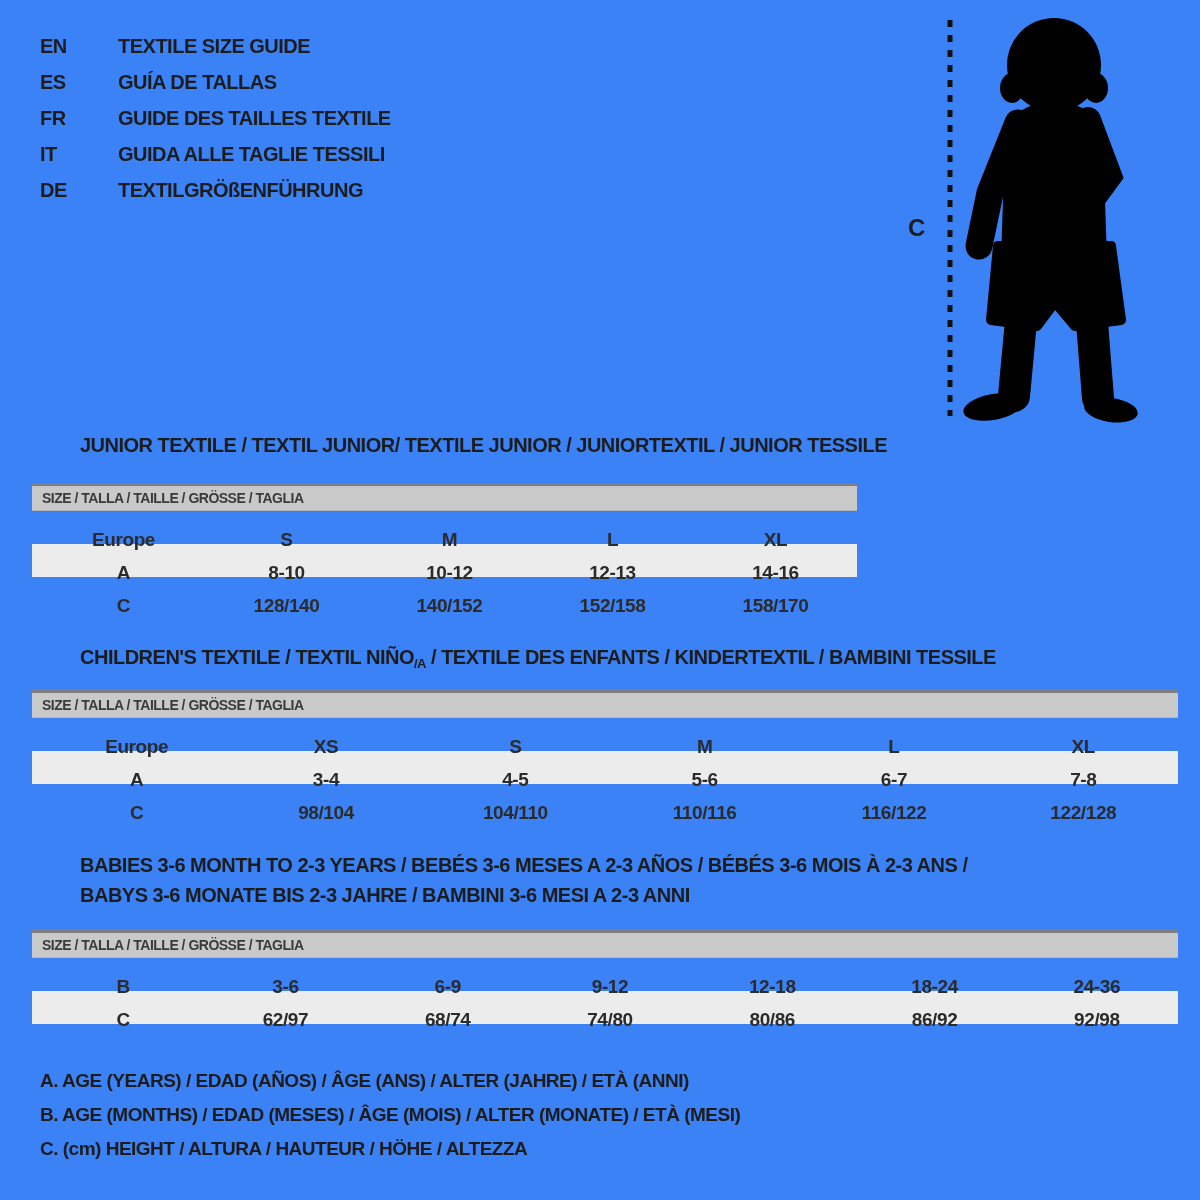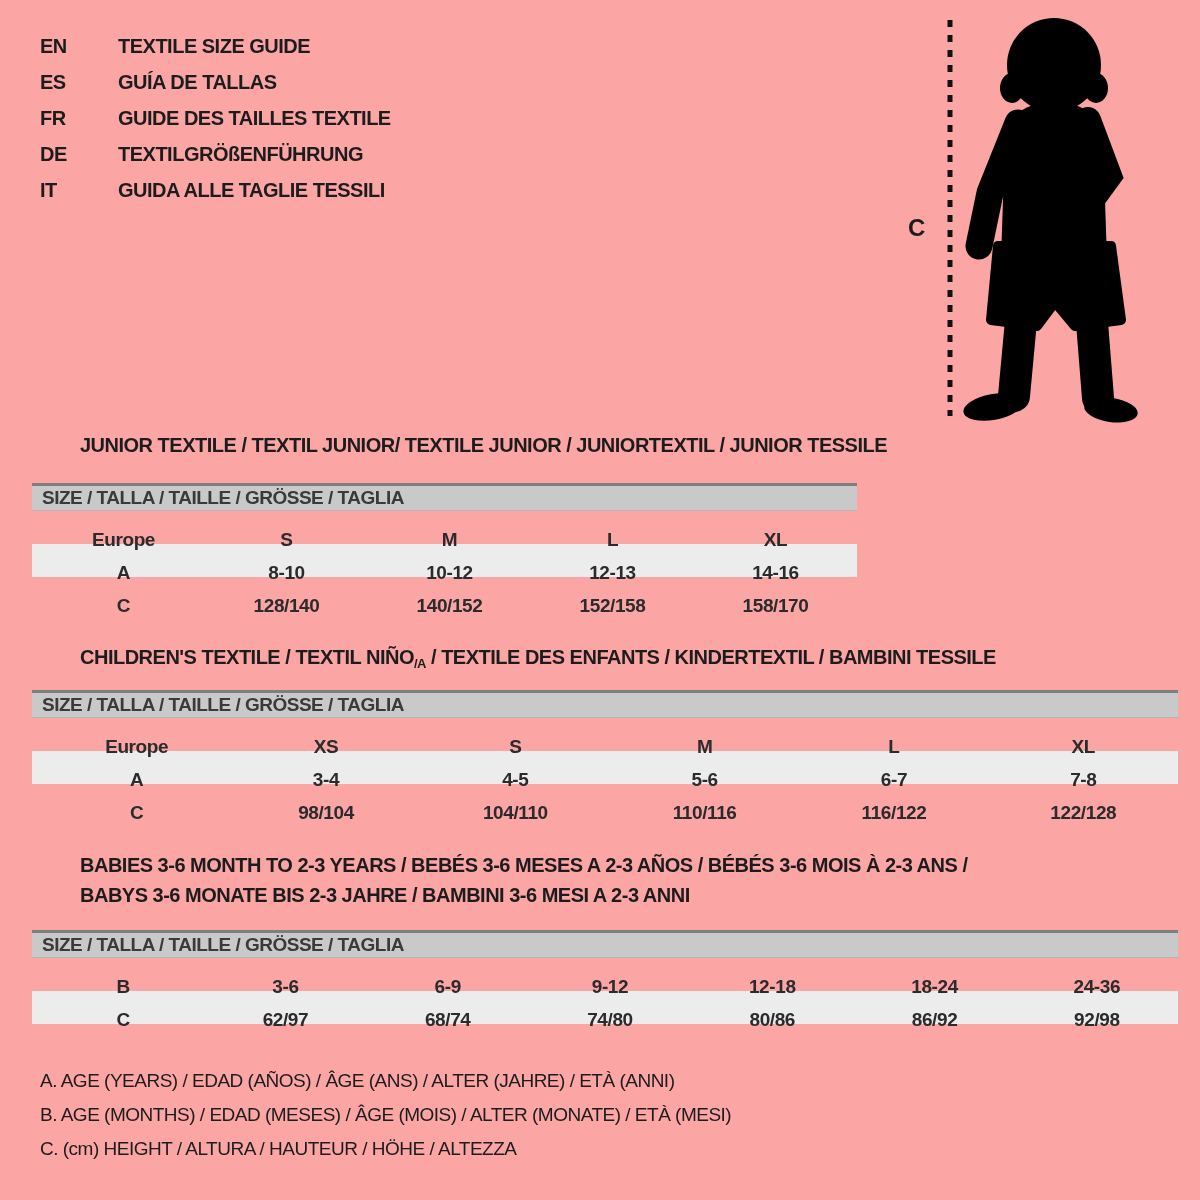--- a/index.html
+++ b/index.html
@@ -1,18 +1,18 @@
 <!DOCTYPE html>
 <html><head>
 <meta charset="utf-8">
 <style>
   * { margin:0; padding:0; box-sizing:border-box; }
   html,body { background:#ffffff; }
   body { font-family:"Liberation Sans", sans-serif; color:#1c1c1c; }
-  .page { position:relative; width:1200px; height:1200px; background:#fca5a5; overflow:hidden;padding-left:11px; }
+  .page { position:relative; width:1200px; height:1200px; background:#3b82f6; overflow:hidden;padding-left:11px; }
 
   
   .lang-list { position:absolute; left:40px; top:28px; }
   .lang-row { display:flex; height:36px; align-items:center; }
   .lang-code { width:78px; font-weight:700; font-size:20px; letter-spacing:-0.5px; }
   .lang-title { font-weight:700; font-size:20px; letter-spacing:-0.5px; white-space:nowrap; }
 
   
   .figure { position:absolute; left:935px; top:8px; width:210px; height:420px; }
   .measure-label { position:absolute; left:908px; top:214px; font-weight:700; font-size:24px; }
@@ -22,31 +22,31 @@
                letter-spacing:-0.5px; white-space:nowrap;margin-left:40px; }
   .sec-title sub { font-size:13px; vertical-align:-4px; font-weight:700; }
   .two-line { line-height:30px; }
 
   
   .size-table { position:absolute; left:32px; }
   .tbl-junior { width:825px; }
   .tbl-wide  { width:1146px; }
   .size-bar { height:28px; background:#c9c9c9; border-top:3px solid #7e7e7e;
               border-bottom:1px solid #b5b5b5; line-height:24px; padding-left:10px;
-              font-weight:700; font-size:19px; letter-spacing:-0.5px; color:#3a3a3a;
+              font-weight:700; font-size:14px; letter-spacing:-0.5px; color:#3a3a3a;
               white-space:nowrap; overflow:hidden; }
   .trow { display:flex; height:33px; align-items:center; font-size:19px;
           font-weight:700; letter-spacing:-0.4px; color:#2b2b2b; }
   .trow.stripe { background:#ececec; }
   .trow .lbl { width:100px; padding-left:10px; flex:none; text-align:left; }
   .trow .val { flex:1; text-align:center;margin-top:24px; }
 
   
   .legend { position:absolute; left:40px; top:1064px; }
-  .legend-line { height:34px; line-height:34px; font-weight:400; font-size:19px;
+  .legend-line { height:34px; line-height:34px; font-weight:700; font-size:19px;
                  letter-spacing:-0.5px; white-space:nowrap; }
 </style>
 </head>
 <body>
 
 <div class="page">
 
   <div class="lang-list">
     <div class="lang-row">
       <span class="lang-code">EN</span>
@@ -54,26 +54,26 @@
     </div>
     <div class="lang-row">
       <span class="lang-code">ES</span>
       <span class="lang-title">GUÍA DE TALLAS</span>
     </div>
     <div class="lang-row">
       <span class="lang-code">FR</span>
       <span class="lang-title">GUIDE DES TAILLES TEXTILE</span>
     </div>
     <div class="lang-row">
+      <span class="lang-code">IT</span>
+      <span class="lang-title">GUIDA ALLE TAGLIE TESSILI</span>
+    </div>
+    <div class="lang-row">
       <span class="lang-code">DE</span>
       <span class="lang-title">TEXTILGRÖßENFÜHRUNG</span>
-    </div>
-    <div class="lang-row">
-      <span class="lang-code">IT</span>
-      <span class="lang-title">GUIDA ALLE TAGLIE TESSILI</span>
     </div>
   </div>
 
   <div class="measure-label">C</div>
   <div class="figure">
     <svg viewBox="0 0 210 420" width="210" height="420">
       <line x1="15" y1="12" x2="15" y2="408" stroke="#111111" stroke-width="5" stroke-dasharray="7 8"></line>
       <g fill="#000000">
         <ellipse cx="77" cy="80" rx="12" ry="15"></ellipse>
         <ellipse cx="161" cy="80" rx="12" ry="15"></ellipse>

